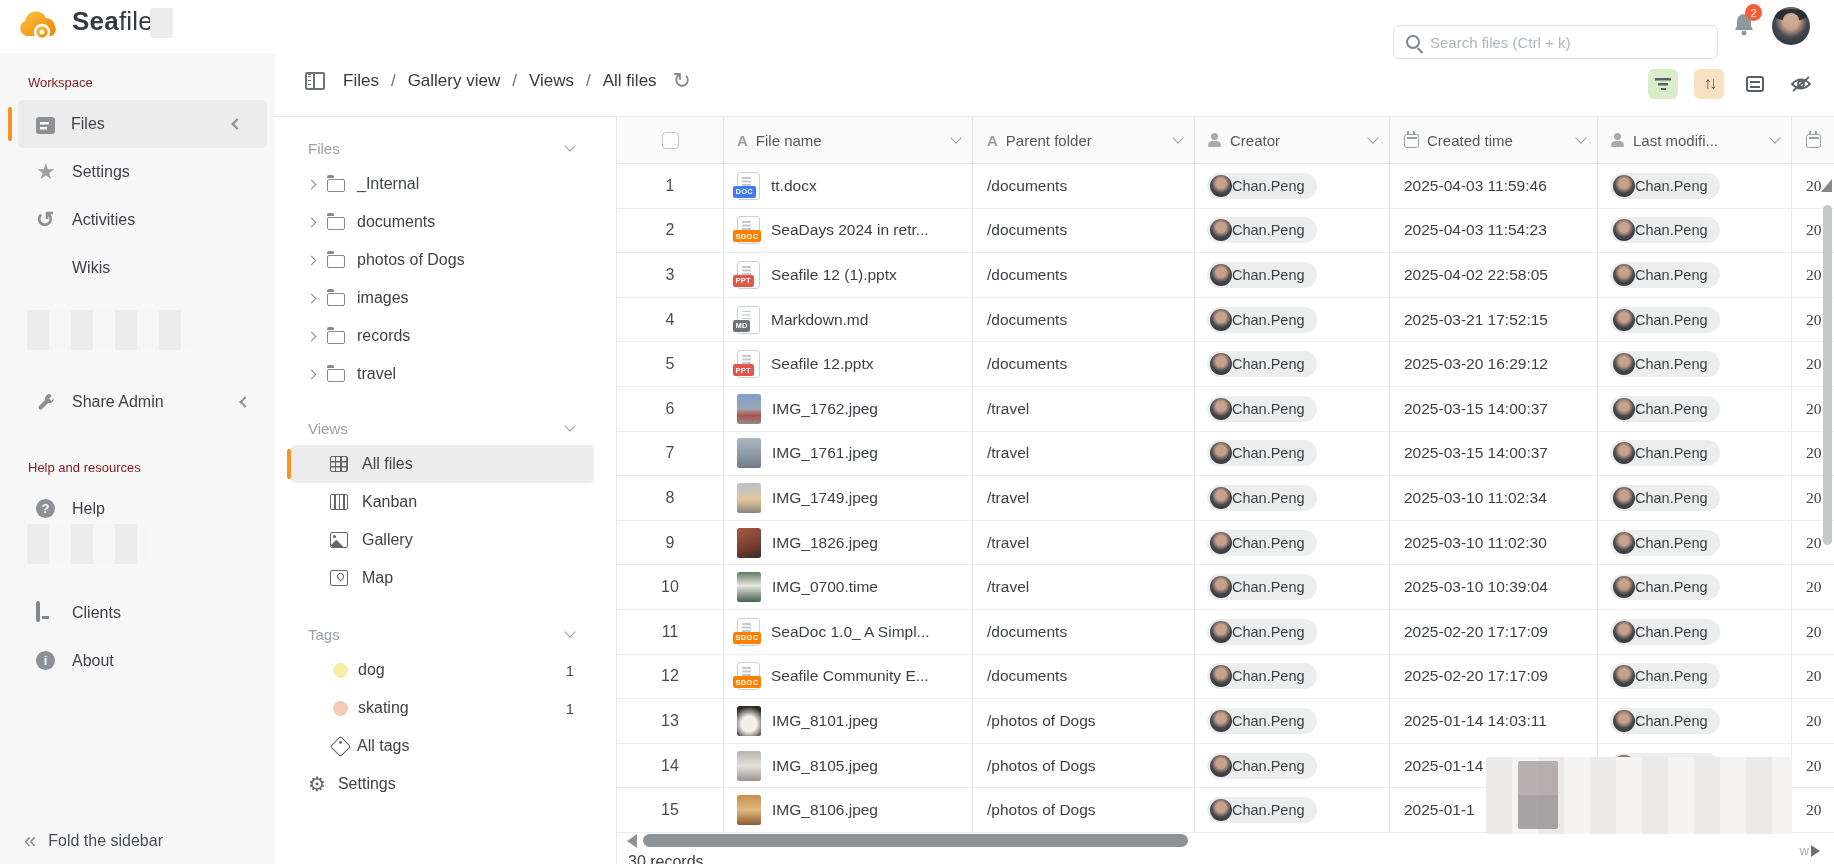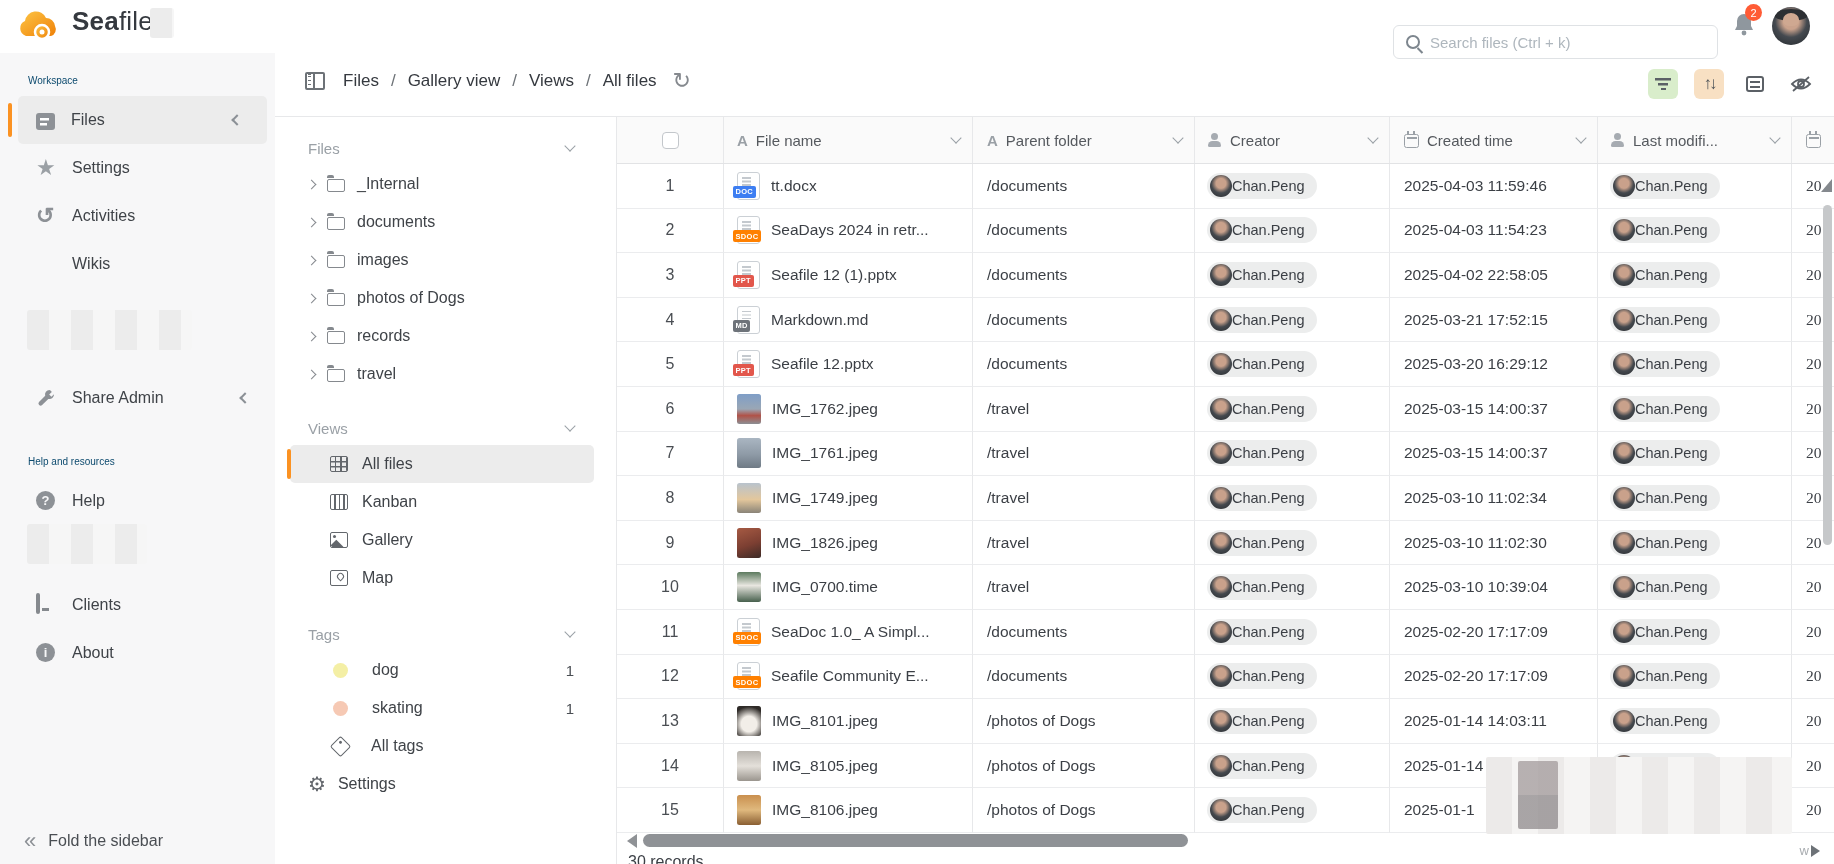--- a/index.html
+++ b/index.html
@@ -25,21 +25,21 @@
   #avatar { position:absolute; left:1772px; top:7px; width:38px; height:38px; border-radius:50%;
     background:radial-gradient(circle at 50% 38%, #caa28c 0 26%, #454a50 52%, #23272b 100%); overflow:hidden;}
   #avatar::after{content:'';position:absolute;left:11px;top:6px;width:16px;height:13px;border-radius:50% 50% 40% 40%;background:#cfa891;}
   #avatar::before{content:'';position:absolute;left:2px;top:2px;width:34px;height:12px;border-radius:50%;background:#2c2f33;}
 
   
   .cloud { width:44px; height:38px; position:relative; }
 
   
   #sidebar { position:absolute; left:0; top:53px; width:275px; bottom:0; background:#f7f7f8; }
-  .side-heading { color:#0c4a6e; font-size:10px; padding:0 0 0 28px; margin-top:22px; margin-bottom:10px; }
+  .side-heading { color:#7f1d1d; font-size:13px; padding:0 0 0 28px; margin-top:22px; margin-bottom:10px; }
   .side-item { position:relative; height:48px; display:flex; align-items:center; gap:16px; padding-left:36px; font-size:16px; color:#3f4348; cursor:default;}
   .side-item .lbl { flex:1; }
   .side-item.selected { background:#ececec; border-radius:5px; margin:0 8px 0 18px; padding-left:18px; }
   .side-item.selected::before { content:''; position:absolute; left:-10px; top:7px; width:4px; height:34px; background:#fb9222; border-radius:2px; }
   .chev-l { width:8px; height:8px; border-left:2px solid #8b9096; border-bottom:2px solid #8b9096; transform:rotate(45deg); margin-right:26px; }
   .sicon { width:20px; height:20px; flex:none; position:relative; }
   .i-files { background:#8d9196; border-radius:3px; width:19px; height:17px; margin-top:2px;
      background-image:linear-gradient(#fff 0 0),linear-gradient(#fff 0 0); background-size:9px 2.5px, 7px 2.5px; background-position:4px 5px,4px 10px; background-repeat:no-repeat;}
   .i-star { color:#9ba0a5; font-size:22px; line-height:20px; }
   .i-hist { color:#8d9196; font-size:22px; line-height:19px; font-weight:700;}
@@ -92,21 +92,21 @@
      linear-gradient(#63676c 0 0) 0 4.2px/100% 1.5px no-repeat,
      linear-gradient(#63676c 0 0) 0 8.6px/100% 1.5px no-repeat,
      repeating-linear-gradient(90deg, transparent 0 4px, #63676c 4px 5.4px); background-clip:padding-box;}
   .i-kanban { border:1.6px solid #63676c; border-radius:2px;
      background:repeating-linear-gradient(90deg, transparent 0 3.2px, #63676c 3.2px 4.6px); background-clip:padding-box;}
   .i-gallery { border:1.6px solid #63676c; border-radius:2px; overflow:hidden;}
   .i-gallery::before { content:''; position:absolute; left:2px; top:2px; width:3px; height:3px; border-radius:50%; background:#63676c; }
   .i-gallery::after { content:''; position:absolute; left:1px; bottom:-3px; width:10px; height:8px; background:#63676c; transform:rotate(45deg); }
   .i-map { border:1.6px solid #63676c; border-radius:2px; }
   .i-map::after { content:''; position:absolute; left:5.5px; top:2px; width:5px; height:5px; border:1.6px solid #63676c; border-radius:50% 50% 50% 0; transform:rotate(-45deg);}
-  .tag-row { display:flex; align-items:center; height:38px; padding:0 42px 0 58px; gap:24px; font-size:16px; color:#3f4348; }
+  .tag-row { display:flex; align-items:center; height:38px; padding:0 42px 0 58px; gap:10px; font-size:16px; color:#3f4348; }
   .tag-dot { width:15px; height:15px; border-radius:50%; flex:none;}
   .tag-row .lbl { flex:1; }
   .tag-count { color:#4a4e53; font-size:15px; }
   .i-tag { width:15px; height:15px; border:1.8px solid #63676c; border-radius:2px 2px 2px 2px; transform:rotate(45deg); position:relative; flex:none; margin-right:-1px;}
   .i-tag::after { content:''; position:absolute; left:2px; top:2px; width:3px; height:3px; border-radius:50%; background:#63676c;}
   .i-gear { color:#63676c; font-size:20px; line-height:16px; }
 
   
   #tablearea { position:absolute; left:617px; top:117px; width:1217px; bottom:0; background:#fff; }
   .trow { display:flex; width:1217px; }
@@ -309,26 +309,26 @@
         <span class="lbl">_Internal</span>
       </div>
       <div class="tree-row">
         <span class="chev-r"></span>
         <span class="folder"></span>
         <span class="lbl">documents</span>
       </div>
       <div class="tree-row">
         <span class="chev-r"></span>
         <span class="folder"></span>
-        <span class="lbl">images</span>
+        <span class="lbl">photos of Dogs</span>
       </div>
       <div class="tree-row">
         <span class="chev-r"></span>
         <span class="folder"></span>
-        <span class="lbl">photos of Dogs</span>
+        <span class="lbl">images</span>
       </div>
       <div class="tree-row">
         <span class="chev-r"></span>
         <span class="folder"></span>
         <span class="lbl">records</span>
       </div>
       <div class="tree-row">
         <span class="chev-r"></span>
         <span class="folder"></span>
         <span class="lbl">travel</span>

